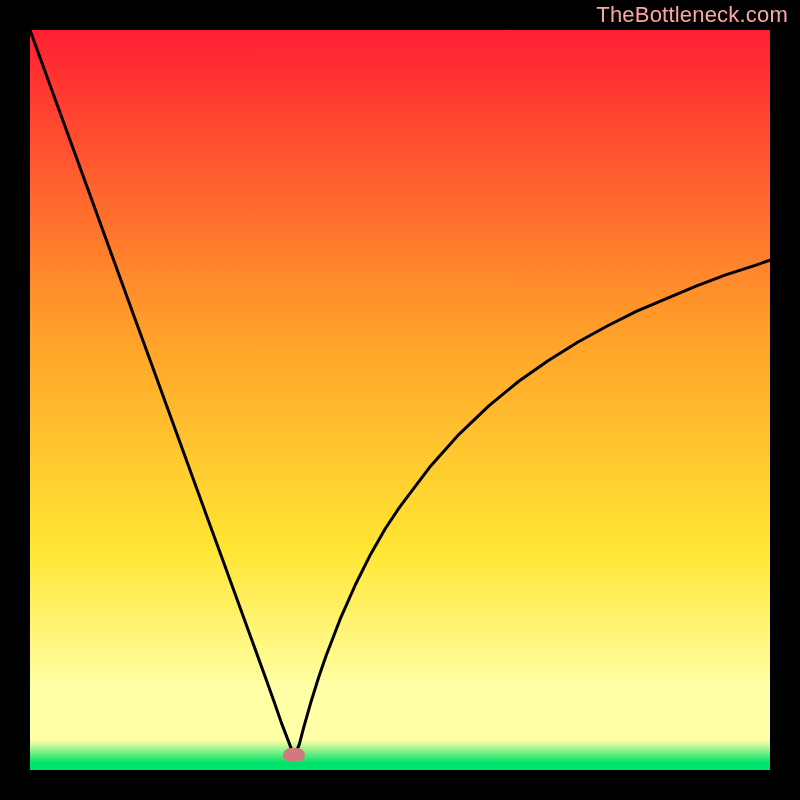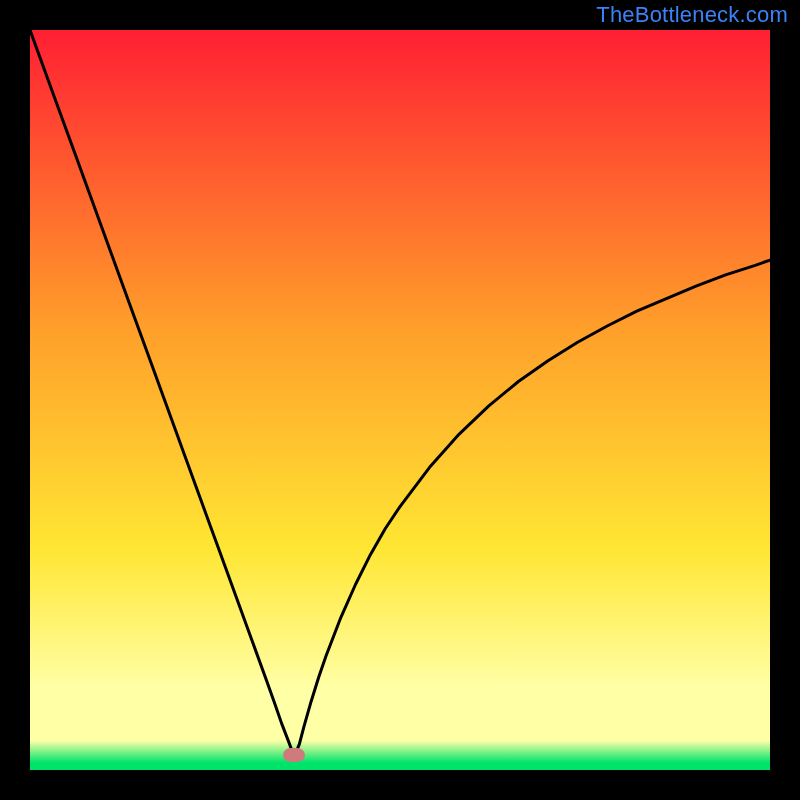--- a/index.html
+++ b/index.html
@@ -16,21 +16,21 @@
     left: 0;
     top: 0;
     width: 800px;
     height: 800px;
     background: #000;
   }
   .watermark {
     position: absolute;
     top: 2px;
     right: 12px;
-    color: #3b82f6;
+    color: #fca5a5;
     font-size: 22px;
     font-weight: 500;
     letter-spacing: 0.2px;
   }
   .plot-area {
     position: absolute;
     left: 30px;
     top: 30px;
     width: 740px;
     height: 740px;

